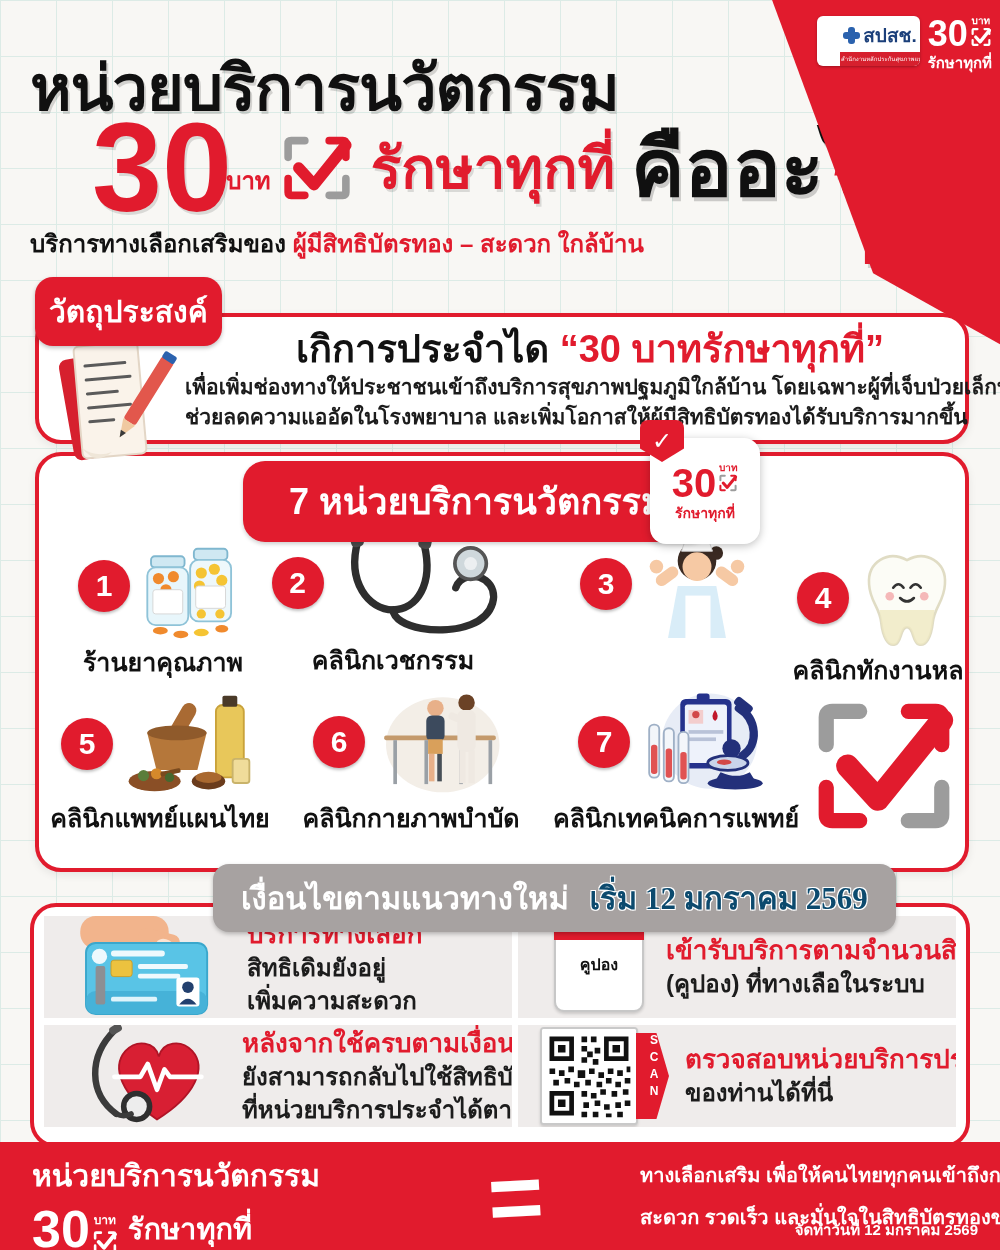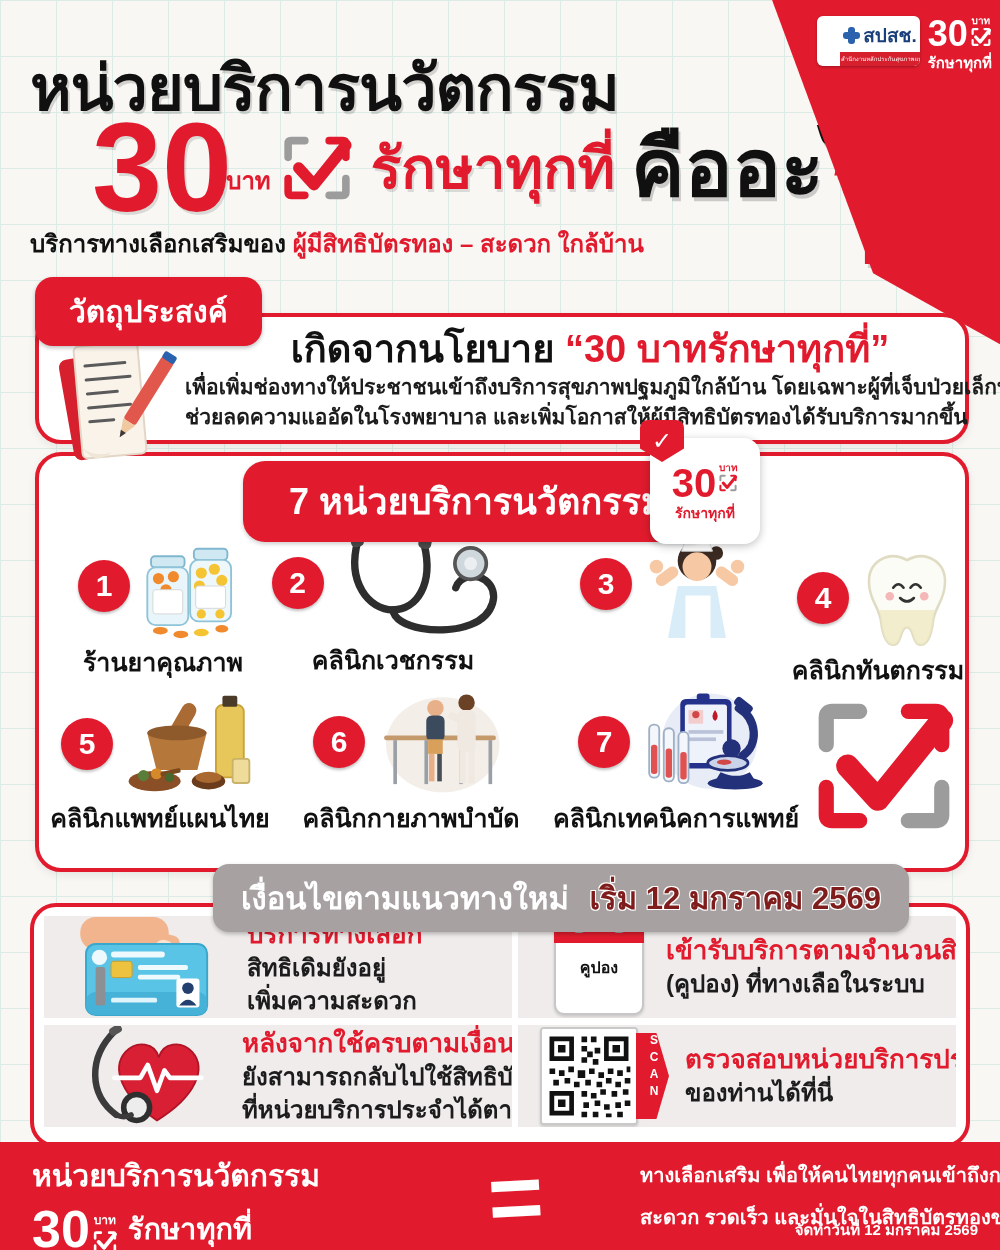--- a/index.html
+++ b/index.html
@@ -46,21 +46,21 @@
   .brand-line .chkicon{margin:0 6px;}
   .t30-tag{font-size:57px;font-weight:900;color:#e11b2d;margin-left:10px;text-shadow:2px 3px 0 rgba(0,0,0,.12);white-space:nowrap;}
   .t-question{font-size:80px;font-weight:900;color:#101010;margin-left:16px;text-shadow:2px 4px 0 rgba(0,0,0,.18);white-space:nowrap;}
   .qmark{left:826px;top:110px;font-size:182px;font-weight:900;color:#e11b2d;line-height:1;z-index:4;
     text-shadow:3px 4px 0 rgba(0,0,0,.15);}
   .subtitle{left:30px;top:224px;font-size:24px;font-weight:900;white-space:nowrap;z-index:4;}
   .subtitle .hl{color:#e11b2d;}
 
   
   .obj-badge{left:35px;top:277px;background:#e11b2d;color:#fff;font-size:30px;font-weight:900;
-    padding:11px 34px;border-radius:18px;z-index:6;box-shadow:0 2px 4px rgba(0,0,0,.25);}
+    padding:11px 14px;border-radius:18px;z-index:6;box-shadow:0 2px 4px rgba(0,0,0,.25);}
   .obj-box{left:35px;top:313px;width:926px;height:123px;background:#fff;border:4px solid #e11b2d;
     border-radius:26px;z-index:3;box-shadow:0 3px 8px rgba(0,0,0,.08);}
   .obj-head{left:230px;top:318px;width:720px;text-align:center;font-size:38px;font-weight:900;z-index:4;white-space:nowrap;}
   .obj-head .hl{color:#e11b2d;}
   .obj-body{left:185px;top:372px;width:770px;text-align:center;font-size:21px;font-weight:700;
     color:#1c1c1c;line-height:1.45;z-index:4;}
   .obj-body div{white-space:nowrap;}
   .obj-icon{left:48px;top:330px;z-index:5;}
 
   
@@ -81,27 +81,27 @@
   .num-circle{width:52px;height:52px;border-radius:50%;background:#e11b2d;color:#fff;font-size:30px;
     font-weight:900;display:flex;align-items:center;justify-content:center;flex:0 0 auto;
     box-shadow:0 2px 3px rgba(0,0,0,.25);}
   .unit-label{font-size:25px;font-weight:900;color:#111;margin-top:2px;white-space:nowrap;}
   .biglogo{left:808px;top:690px;z-index:5;}
 
   
   .cond-pill{left:213px;top:864px;background:#a7a2a1;border-radius:16px;padding:9px 28px;
     font-size:31px;font-weight:900;z-index:6;white-space:nowrap;box-shadow:0 2px 4px rgba(0,0,0,.25);}
   .cond-pill .w{color:#fff;}
-  .cond-pill .r{color:#7f1d1d;margin-left:12px;
-    text-shadow:-1px -1px 0 #fff,1px -1px 0 #fff,-1px 1px 0 #fff,1px 1px 0 #fff;}
+  .cond-pill .r{color:#0c4a6e;margin-left:12px;
+    text-shadow:-1px -1px 0 #fff,1px -1px 0 #fff,-1px 1px 0 #fff,1px 1px 0 #fff;font-family:Liberation Serif, serif;}
   .cond-box{left:30px;top:903px;width:932px;height:237px;background:#fff;border:4px solid #e11b2d;
     border-radius:26px;z-index:3;}
   .cond-grid{left:44px;top:916px;width:912px;height:212px;display:grid;
     grid-template-columns:468px 438px;grid-template-rows:102px 102px;gap:7px 6px;z-index:5;}
-  .cond-cell{background:#efeceb;display:flex;align-items:center;padding:0 8px;overflow:hidden;}
+  .cond-cell{background:#efeceb;display:flex;padding:0 8px;overflow:hidden;}
   .cond-text{display:flex;flex-direction:column;justify-content:center;line-height:1.35;}
   .cond-title{color:#e11b2d;font-size:26px;font-weight:900;white-space:nowrap;}
   .cond-line{color:#1c1c1c;font-size:24px;font-weight:800;white-space:nowrap;}
   .cal{width:86px;height:92px;background:#fff;border:2px solid #c7c7c7;border-radius:10px;position:relative;
     margin:0 22px 0 28px;flex:0 0 auto;box-shadow:0 2px 3px rgba(0,0,0,.15);}
   .cal-top{position:absolute;left:-2px;top:-2px;right:-2px;height:24px;background:#e11b2d;
     border-radius:10px 10px 0 0;}
   .cal-ring{position:absolute;top:-10px;width:8px;height:16px;border:3px solid #9a9a9a;border-radius:5px;background:#fff;}
   .cal-ring.r1{left:16px;} .cal-ring.r2{right:16px;}
   .cal-label{position:absolute;left:0;right:0;top:34px;text-align:center;font-size:16px;font-weight:900;color:#111;}
@@ -201,21 +201,21 @@
     </g>
     <g transform="rotate(32 95 70)">
       <rect x="88" y="22" width="14" height="74" rx="3" fill="#e2574c"></rect>
       <polygon points="88,96 102,96 95,114" fill="#f0c9a0"></polygon>
       <polygon points="92,107 98,107 95,114" fill="#3a3a3a"></polygon>
       <rect x="88" y="16" width="14" height="8" rx="2" fill="#2b62ae"></rect>
     </g>
     <path d="M34 118 q14 10 30 4 q-16 14 -30 -4z" fill="#efe6d8"></path>
   </svg>
   <div class="abs obj-head">
-    <span>เกิดจากนโยบาย</span>
+    <span>เกิการประจำได</span>
     <span class="hl">“30 บาทรักษาทุกที่”</span>
   </div>
   <div class="abs obj-body">
     <div>เพื่อเพิ่มช่องทางให้ประชาชนเข้าถึงบริการสุขภาพปฐมภูมิใกล้บ้าน โดยเฉพาะผู้ที่เจ็บป่วยเล็กน้อย</div>
     <div>ช่วยลดความแออัดในโรงพยาบาล และเพิ่มโอกาสให้ผู้มีสิทธิบัตรทองได้รับบริการมากขึ้น</div>
   </div>
 
   <div class="abs units-box"></div>
   <div class="abs units-pill">7 หน่วยบริการนวัตกรรม</div>
   <div class="abs badge30">
@@ -301,21 +301,21 @@
       <svg width="104" height="100" viewBox="0 0 120 116">
         <path d="M60 14 C38 2,14 16,16 42 C17 62,28 68,30 86 C32 104,38 114,46 112 C54 110,52 92,60 92 C68 92,66 110,74 112 C82 114,88 104,90 86 C92 68,103 62,104 42 C106 16,82 2,60 14 Z" fill="#fcfcf6" stroke="#e0dcc4" stroke-width="3"></path>
         <path d="M30 86 C32 104,38 114,46 112 C54 110,52 92,60 92 C68 92,66 110,74 112 C82 114,88 104,90 86 L92 72 L28 72 Z" fill="#efe9c2" opacity="0.8"></path>
         <path d="M44 46 q6 -8 12 0" fill="none" stroke="#333" stroke-width="3" stroke-linecap="round"></path>
         <path d="M64 46 q6 -8 12 0" fill="none" stroke="#333" stroke-width="3" stroke-linecap="round"></path>
         <path d="M52 58 q8 8 16 0" fill="none" stroke="#333" stroke-width="3" stroke-linecap="round"></path>
         <circle cx="40" cy="56" r="5" fill="#f5b8b8"></circle>
           <circle cx="80" cy="56" r="5" fill="#f5b8b8"></circle>
       </svg>
     </div>
-    <div class="unit-label">คลินิกทันตกรรม</div>
+    <div class="unit-label">คลินิกทักงานหล</div>
   </div>
 
   <div class="unit" style="left:40px;top:692px;width:240px;">
     <div class="unit-row">
       <div class="num-circle">5</div>
       <svg width="140" height="104" viewBox="0 0 150 112">
         <rect x="104" y="14" width="30" height="78" rx="7" fill="#e8c75a" stroke="#c9a23a" stroke-width="2"></rect>
         <rect x="111" y="4" width="16" height="12" rx="2" fill="#4a3a28"></rect>
         <rect x="60" y="10" width="16" height="44" rx="8" fill="#a96a33" transform="rotate(30 68 32)"></rect>
         <path d="M30 44 L94 44 L84 84 L40 84 Z" fill="#b5773a"></path>

